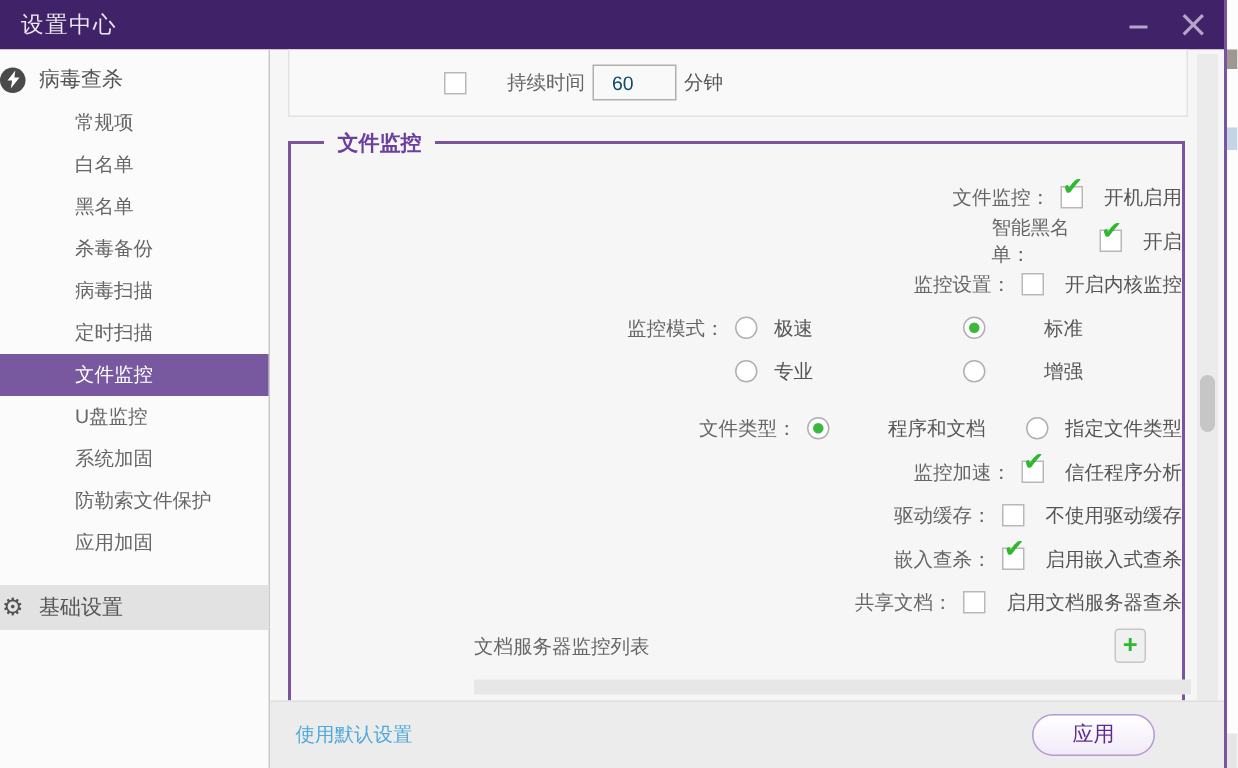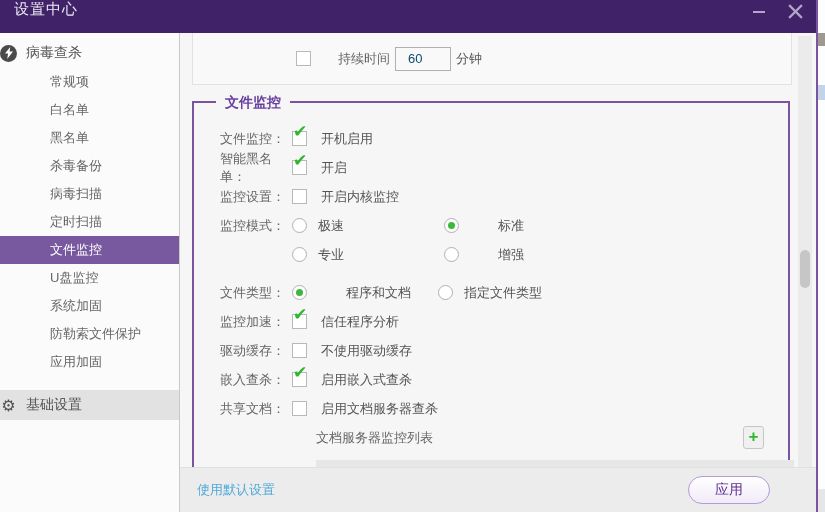--- a/index.html
+++ b/index.html
@@ -5,21 +5,21 @@
   * { margin:0; padding:0; box-sizing:border-box; }
   html,body { width:825px; height:512px; overflow:hidden;
     font-family:"Liberation Sans","DejaVu Sans",sans-serif; }
   .screen { position:relative; width:825px; height:512px; background:#f7f7f7; }
 
   
   .window { position:absolute; left:0; top:0; width:818px; height:512px;
     border-right:2px solid #7a53a1; background:#f6f6f6; }
 
   
-  .titlebar { height:33px; background:#3f2267; display:flex; align-items:flex-start;
+  .titlebar { height:33px; background:#3f2267; display:flex; align-items:center;
     padding:0 10px 0 14px; }
   .titlebar .title { color:#ece7f2; font-size:15px; letter-spacing:1px; }
   .win-controls { margin-left:auto; display:flex; align-items:center; gap:14px; }
   .winbtn { width:22px; height:22px; display:flex; align-items:center; justify-content:center; cursor:pointer; }
 
   .body { position:absolute; top:33px; left:0; right:0; bottom:0; display:flex; }
 
   
   .sidebar { width:180px; flex:none; background:#fbfbfb; border-right:1px solid #c9c9c9; padding-top:5px; }
   .side-group { height:30px; display:flex; align-items:center; gap:9px; 
@@ -30,35 +30,35 @@
   .gear { font-size:16px; color:#525252; line-height:17px; width:17px; text-align:center; flex:none; }
   .side-sub { height:28px; display:flex; align-items:center; padding-left:50px;
     font-size:13px; color:#666; cursor:pointer; }
   .side-sub.selected { background:#78589f; color:#fff; }
 
   
   .content { position:relative; flex:1; background:#f6f6f6; }
   .scrollarea { position:absolute; top:0; left:0; right:0; bottom:45px; overflow:hidden; }
 
   
-  .topbox { margin-left:12px; width:600px; height:52px; background:#f9f9f9;
+  .topbox { margin-left:12px; width:600px; height:45px; background:#f9f9f9;
     border:1px solid #e2e2e2; border-top:none; display:flex; align-items:center; padding-left:103px; }
   .duration-label { font-size:13px; color:#666; margin-left:13px; }
   .duration-input { width:56px; height:24px; margin-left:5px; border:1px solid #b0b0b0;
     background:#f9f9f9; color:#0c4a6e; font-size:13px; padding-left:12px;
     font-family:"Liberation Sans","DejaVu Sans",sans-serif; }
   .duration-unit { font-size:13px; color:#555; margin-left:5px; }
 
   
   .fieldset { position:relative; margin:16px 0 0 12px; width:598px;
     border:2px solid #7a53a1; border-bottom:none; padding:21px 0 60px 26px; }
   .legend { position:absolute; top:-9px; left:22px; background:#f6f6f6; padding:0 9px;
     color:#6b3fa0; font-size:14px; font-weight:bold; line-height:17px; }
 
-  .crow { display:flex; align-items:center; height:29px; font-size:13px; }
+  .crow { display:flex; align-items:center; height:29px; font-size:13px;justify-content:flex-end; }
   .rlabel { width:72px; flex:none; color:#666; }
   .opt { color:#555; }
 
   
   .cb { position:relative; width:15px; height:15px; border:1px solid #b8b8b8;
     background:#fff; flex:none; margin-right:14px; cursor:pointer; }
   .cb .tick { position:absolute; left:0px; top:-9px; color:#2eb82e; font-size:17px;
     font-weight:bold; line-height:17px; pointer-events:none; }
 
   

